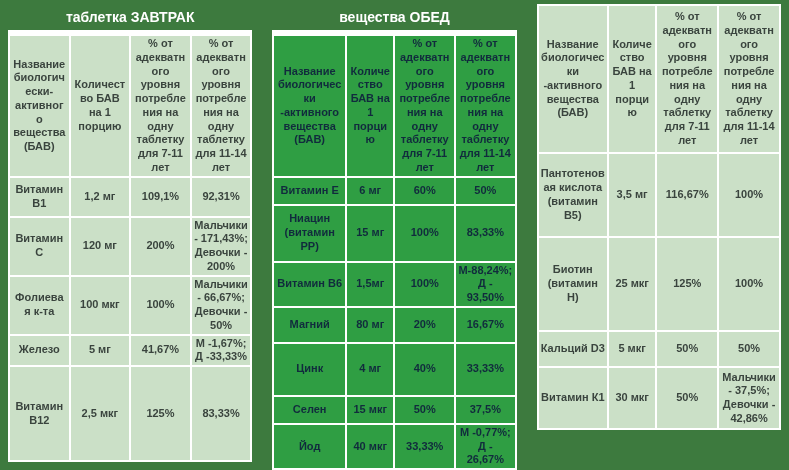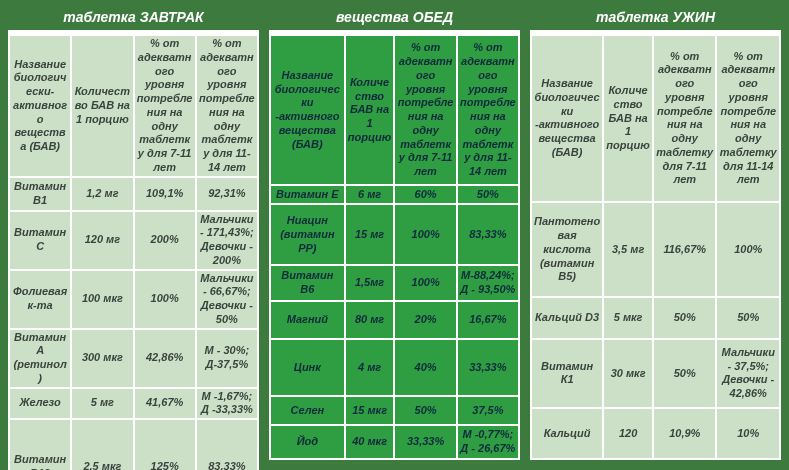--- a/index.html
+++ b/index.html
@@ -4,21 +4,21 @@
 <style>
   html,body{margin:0;padding:0;}
   body{
     width:789px;height:470px;
     background:#3d7a3e;
     box-sizing:border-box;
     padding:4px 8px 8px 8px;
     font-family:"Liberation Sans",sans-serif;
     overflow:hidden;
   }
-  .layout{display:flex;gap:10px;height:458px;font-style:italic;}
+  .layout{display:flex;gap:20px;height:458px;}
   .panel{flex:1;min-width:0;display:flex;flex-direction:column;}
   .title{
     height:26px;line-height:26px;flex:0 0 26px;
     text-align:center;color:#fff;font-weight:bold;font-size:14px;
     background:#3d7a3e;
     border-bottom:4px solid #fff;
     white-space:nowrap;overflow:hidden;
   }
   table.grid{
     width:100%;height:426px;
@@ -51,43 +51,37 @@
           <col style="width:25%">
           <col style="width:25%">
         </colgroup>
       <tbody>
           <tr style="height:104px">
         <th>Название биологически-активного вещества (БАВ)</th>
         <th>Количество БАВ на 1 порцию</th>
         <th>% от адекватного уровня потребления на одну таблетку для 7-11 лет</th>
         <th>% от адекватного уровня потребления на одну таблетку для 11-14 лет</th>
       </tr>
-      <tr style="height:34px">
+      <tr style="height:40px">
         <td>Витамин В1</td>
         <td>1,2 мг</td>
         <td>109,1%</td>
         <td>92,31%</td>
       </tr>
       <tr style="height:50px">
         <td>Витамин С</td>
         <td>120 мг</td>
         <td>200%</td>
         <td>Мальчики - 171,43%; Девочки - 200%</td>
       </tr>
       <tr style="height:57px">
         <td>Фолиевая к-та</td>
         <td>100 мкг</td>
         <td>100%</td>
         <td>Мальчики - 66,67%; Девочки - 50%</td>
-      </tr>
-      <tr style="height:45px">
-        <td>Витамин А (ретинол)</td>
-        <td>300 мкг</td>
-        <td>42,86%</td>
-        <td>М - 30%; Д-37,5%</td>
       </tr>
       <tr style="height:16px">
         <td>Железо</td>
         <td>5 мг</td>
         <td>41,67%</td>
         <td>М -1,67%; Д -33,33%</td>
       </tr>
       <tr style="height:95px">
         <td>Витамин В12</td>
         <td>2,5 мкг</td>
@@ -107,21 +101,21 @@
           <col style="width:25%">
           <col style="width:25%">
         </colgroup>
       <tbody>
           <tr style="height:104px">
         <th>Название биологически -активного вещества (БАВ)</th>
         <th>Количество БАВ на 1 порцию</th>
         <th>% от адекватного уровня потребления на одну таблетку для 7-11 лет</th>
         <th>% от адекватного уровня потребления на одну таблетку для 11-14 лет</th>
       </tr>
-      <tr style="height:18px">
+      <tr style="height:28px">
         <td>Витамин Е</td>
         <td>6 мг</td>
         <td>60%</td>
         <td>50%</td>
       </tr>
       <tr style="height:57px">
         <td>Ниацин (витамин РР)</td>
         <td>15 мг</td>
         <td>100%</td>
         <td>83,33%</td>
@@ -154,56 +148,55 @@
         <td>Йод</td>
         <td>40 мкг</td>
         <td>33,33%</td>
         <td>М -0,77%; Д - 26,67%</td>
       </tr>
     </tbody>
       </table>
   </section>
 
   <section class="panel">
-    <div class="title">таблетка УЖИН</div>
     <table class="grid light">
       <colgroup>
           <col style="width:29%">
           <col style="width:20%">
           <col style="width:25.5%">
           <col style="width:25.5%">
         </colgroup>
       <tbody>
           <tr style="height:104px">
         <th>Название биологически -активного вещества (БАВ)</th>
         <th>Количество БАВ на 1 порцию</th>
         <th>% от адекватного уровня потребления на одну таблетку для 7-11 лет</th>
         <th>% от адекватного уровня потребления на одну таблетку для 11-14 лет</th>
       </tr>
       <tr style="height:81px">
         <td>Пантотеновая кислота (витамин В5)</td>
         <td>3,5 мг</td>
         <td>116,67%</td>
         <td>100%</td>
       </tr>
+      <tr style="height:90px">
+        <td>Биотин (витамин Н)</td>
+        <td>25 мкг</td>
+        <td>125%</td>
+        <td>100%</td>
+      </tr>
       <tr style="height:35px">
         <td>Кальций D3</td>
         <td>5 мкг</td>
         <td>50%</td>
         <td>50%</td>
       </tr>
       <tr style="height:54px">
         <td>Витамин К1</td>
         <td>30 мкг</td>
         <td>50%</td>
         <td>Мальчики - 37,5%; Девочки - 42,86%</td>
       </tr>
-      <tr style="height:43px">
-        <td>Кальций</td>
-        <td>120</td>
-        <td>10,9%</td>
-        <td>10%</td>
-      </tr>
     </tbody>
       </table>
   </section>
 
 </div>
 
 </body></html>

